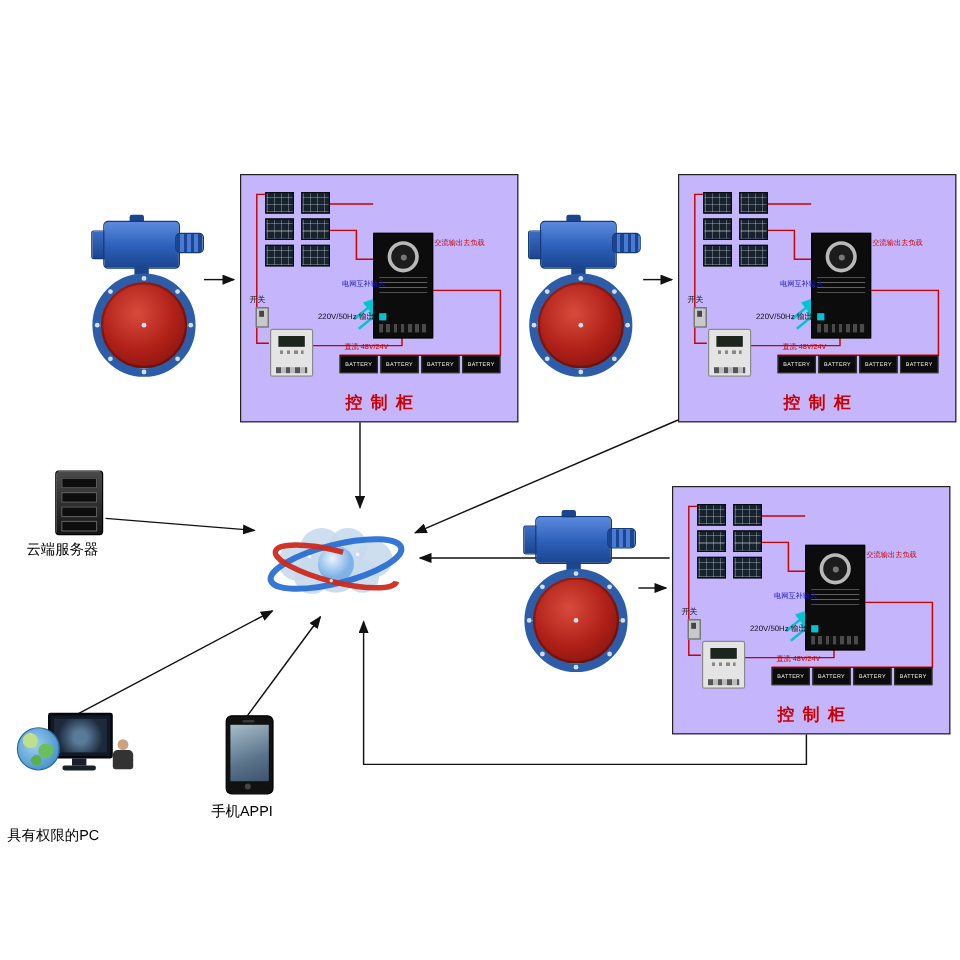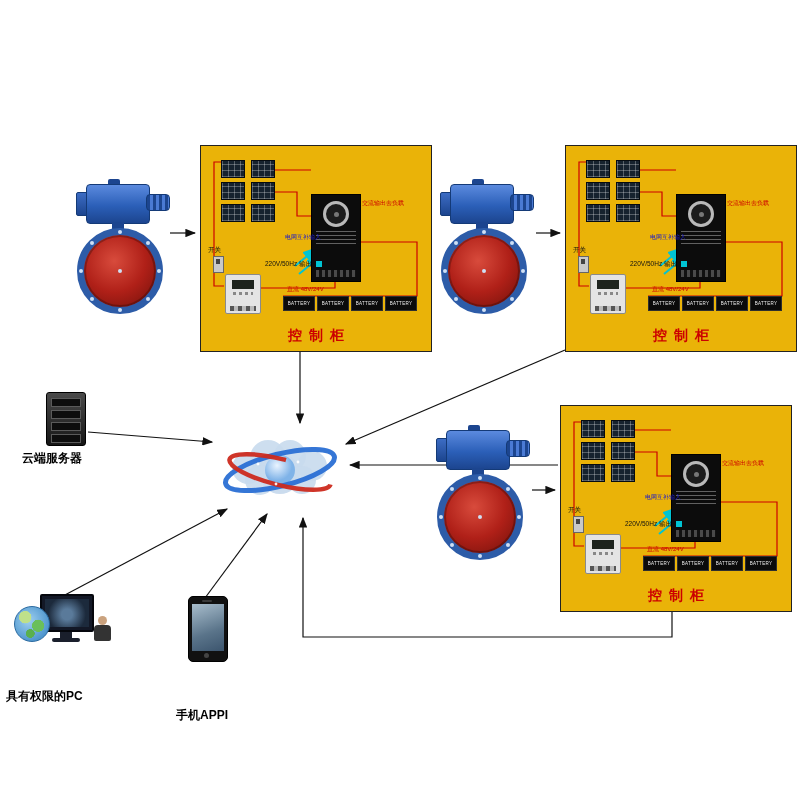--- a/index.html
+++ b/index.html
@@ -4,21 +4,21 @@
 <style>
   html,body{margin:0;padding:0;}
   body{width:800px;height:800px;position:relative;background:#fff;overflow:hidden;
        font-family:"Liberation Sans", sans-serif;}
   .abs{position:absolute;}
 
   
   #connectors{position:absolute;left:0;top:0;width:800px;height:800px;pointer-events:none;}
 
   
-  .cabinet{position:absolute;width:230px;height:205px;border:1.5px solid #222;background:#eab308;}
+  .cabinet{position:absolute;width:230px;height:205px;border:1.5px solid #222;background:#c4b5fd;}
   .cabinet .cab-wires{position:absolute;left:0;top:0;}
   .cabinet .solar{position:absolute;left:20px;top:14px;display:grid;grid-template-columns:24px 24px;gap:4px 6px;}
   .cabinet .panel{width:24px;height:18px;background:#16222e;border:1px solid #060b10;box-sizing:border-box;
     background-image:
       repeating-linear-gradient(90deg, rgba(255,255,255,.28) 0 1px, transparent 1px 6px),
       repeating-linear-gradient(0deg, rgba(255,255,255,.28) 0 1px, transparent 1px 6px);}
   .cabinet .controller{position:absolute;left:110px;top:48px;width:48px;height:86px;background:#0c0c0c;border:1px solid #000;}
   .cabinet .dial{position:absolute;left:50%;top:6px;transform:translateX(-50%);width:20px;height:20px;border-radius:50%;
       background:#1c1c1c;border:3px solid #b9b9b9;box-sizing:content-box;}
   .cabinet .dial::after{content:'';position:absolute;left:50%;top:50%;width:5px;height:5px;margin:-2.5px;border-radius:50%;background:#777;}
@@ -82,21 +82,21 @@
   .pc-base{position:absolute;left:38px;top:48px;width:28px;height:4px;background:#1a1f2c;border-radius:2px;}
   .pc-person-head{position:absolute;left:84px;top:26px;width:9px;height:9px;border-radius:50%;background:#caa27e;}
   .pc-person-body{position:absolute;left:80px;top:35px;width:17px;height:16px;border-radius:4px 4px 2px 2px;background:#333;}
 
   .phone{position:absolute;left:188px;top:596px;width:38px;height:64px;background:#111;border:1px solid #000;border-radius:5px;}
   .phone-speaker{position:absolute;left:13px;top:3px;width:10px;height:2px;background:#3a3a3a;border-radius:1px;}
   .phone-screen{position:absolute;left:3px;top:7px;right:3px;bottom:10px;
       background:linear-gradient(160deg,#a8bdcc,#5a748a 60%,#3c556e);}
   .phone-home{position:absolute;left:15px;bottom:3px;width:5px;height:5px;border-radius:50%;background:#444;}
 
-  .lbl{position:absolute;color:#000;font-size:12px;font-weight:bold;white-space:nowrap;}
+  .lbl{position:absolute;color:#000;font-size:12px;font-weight:normal;white-space:nowrap;}
 </style>
 </head>
 <body>
 
 <svg id="connectors">
   <defs>
     <marker id="ah" markerWidth="9" markerHeight="7" refX="8" refY="3.5" orient="auto">
       <path d="M0,0 L9,3.5 L0,7 Z" fill="#111"></path>
     </marker>
     <marker id="cyArrow" markerWidth="8" markerHeight="6" refX="7" refY="3" orient="auto">
@@ -341,13 +341,13 @@
   <div class="pc-person-head"></div>
   <div class="pc-person-body"></div>
 </div>
 <div class="lbl" style="left:6px;top:688px">具有权限的PC</div>
 
 <div class="phone">
   <div class="phone-speaker"></div>
   <div class="phone-screen"></div>
   <div class="phone-home"></div>
 </div>
-<div class="lbl" style="left:176px;top:707px">手机APPI</div>
+<div class="lbl" style="left:176px;top:668px">手机APPI</div>
 
 </body></html>

